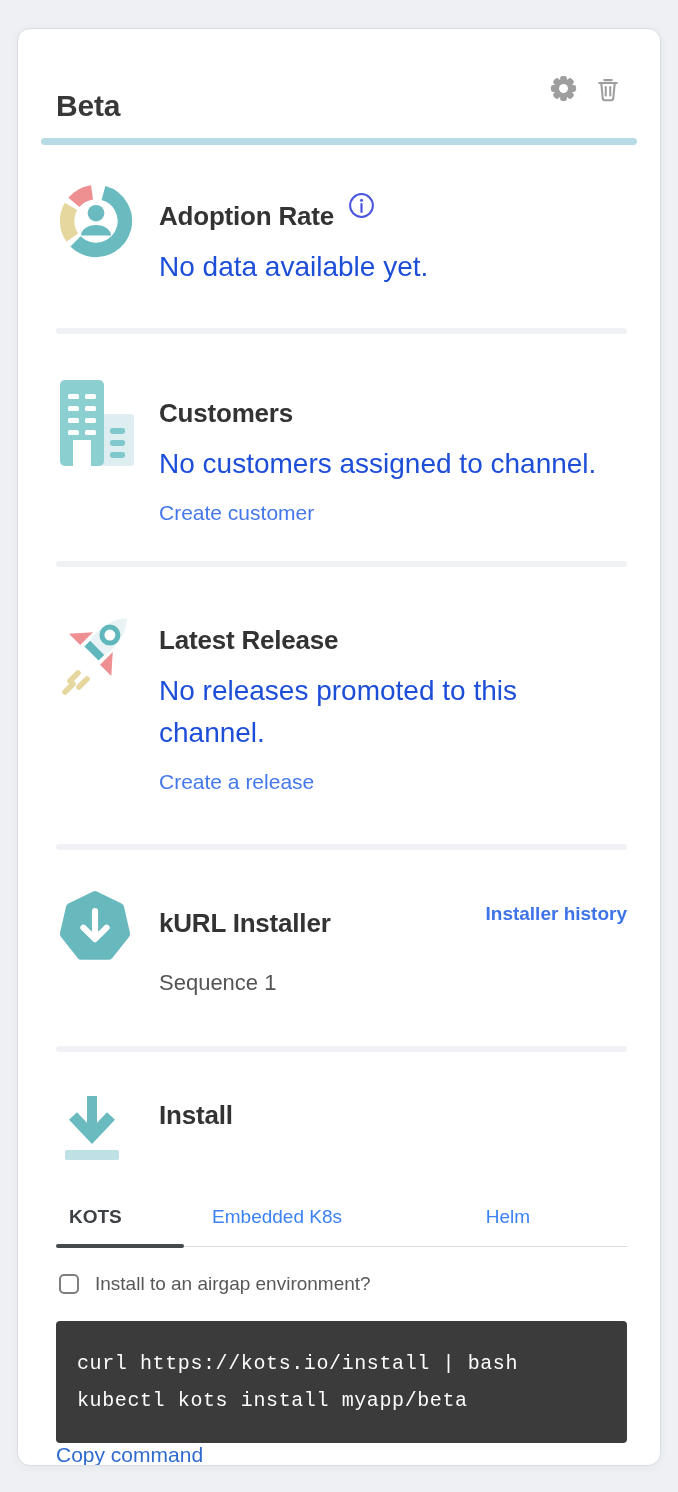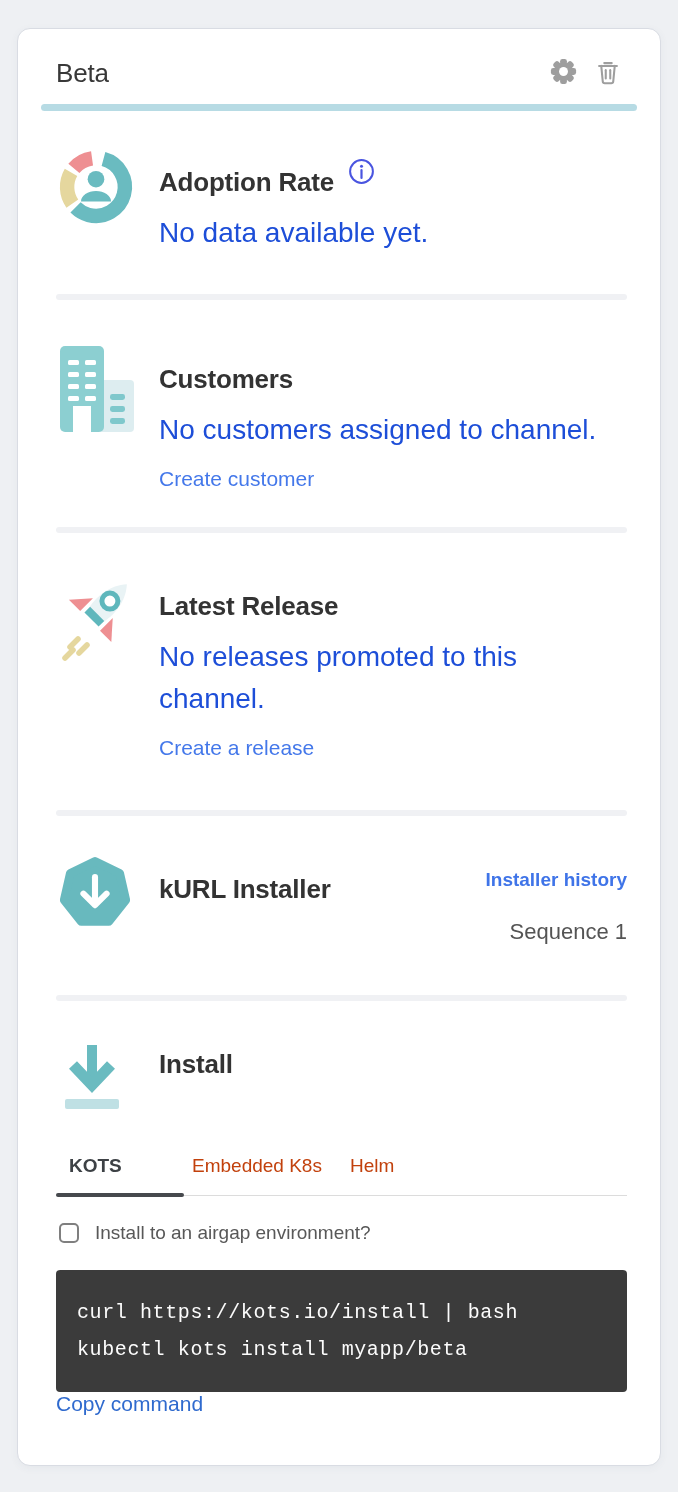--- a/index.html
+++ b/index.html
@@ -12,21 +12,21 @@
   .card {
     position:absolute; left:17px; top:28px; width:644px; height:1438px;
     background:#ffffff; border:1px solid #d9dce3; border-radius:13px;
     box-shadow:0 2px 8px rgba(60,70,90,0.05);
     overflow:hidden;
   }
   .card-header {
     display:flex; align-items:center;
     padding:28px 36px 0 38px;
   }
-  .channel-title { flex:1; font-size:26px; font-weight:normal; color:#383838; letter-spacing:-0.2px; }
+  .channel-title { flex:1; font-size:30px; font-weight:bold; color:#383838; letter-spacing:-0.2px;margin-top:32px; }
   .header-actions { display:flex; align-items:center; gap:13px; }
   .icon-btn { background:none; border:none; cursor:pointer; width:32px; height:32px; display:flex; align-items:center; justify-content:center; }
   .accent-rule { margin:15px 23px 0 23px; height:7px; border-radius:4px; background:#b7dbe4; }
 
   .card-body { padding:0 33px 0 38px; }
 
   .section { display:flex; }
   .icon-col { width:103px; flex:none; }
   .content-col { flex:1; min-width:0; }
 
@@ -39,27 +39,27 @@
   .divider { height:6px; border-radius:3px; background:#f0f1f4; }
 
   .sec-adoption { padding:36px 0 40px; }
   .sec-customers { padding:44px 0 36px; }
   .sec-release { padding:38px 0 50px; }
   .sec-kurl { padding:38px 0 50px; }
   .sec-install { padding:36px 0 0; }
 
   .kurl-title-row { display:flex; align-items:center; justify-content:space-between; }
   .history-link { font-size:19px; font-weight:bold; color:#3f74e8; cursor:pointer; text-decoration:none; }
-  .sequence { font-size:22px; color:#545454; margin-top:14px;text-align:right; }
+  .sequence { font-size:22px; color:#545454; margin-top:31px; }
 
   .info-btn { background:none; border:none; margin-left:14px; cursor:pointer; display:flex; align-items:center; }
 
   
   .tabs { position:relative; display:flex; margin-top:34px; border-bottom:1px solid #dcdcdc;gap:8px; }
-  .tab { font-size:19px; color:#c2410c; padding-bottom:18px; text-align:left; cursor:pointer; }
+  .tab { font-size:19px; color:#3b82f6; padding-bottom:18px; text-align:right; cursor:pointer; }
   .tab-kots { width:128px; text-align:left; padding-left:13px; color:#3d4145; font-weight:bold; }
   .tab-embedded { width:150px; }
   .tab-helm { width:180px; }
   .active-underline { position:absolute; left:0; bottom:-2px; width:128px; height:4px; border-radius:2px; background:#46494d; }
 
   .airgap-row { display:flex; align-items:center; gap:16px; margin-top:26px; padding-left:3px; }
   .checkbox { width:20px; height:20px; border:2px solid #7f7f7f; border-radius:5px; background:#fff; cursor:pointer; flex:none; }
   .airgap-label { font-size:19px; color:#585858; }
 
   .code-block {

